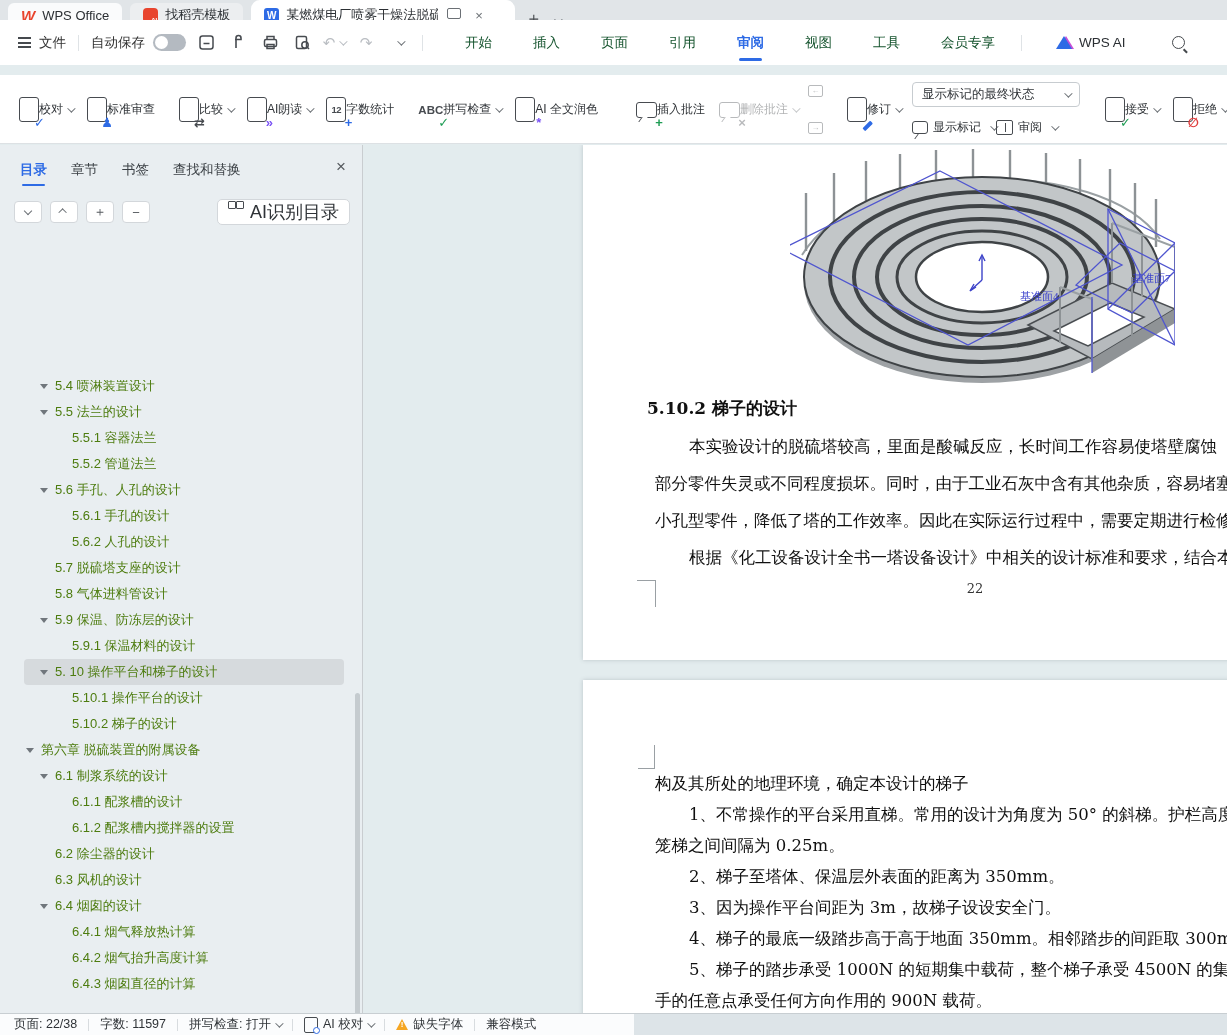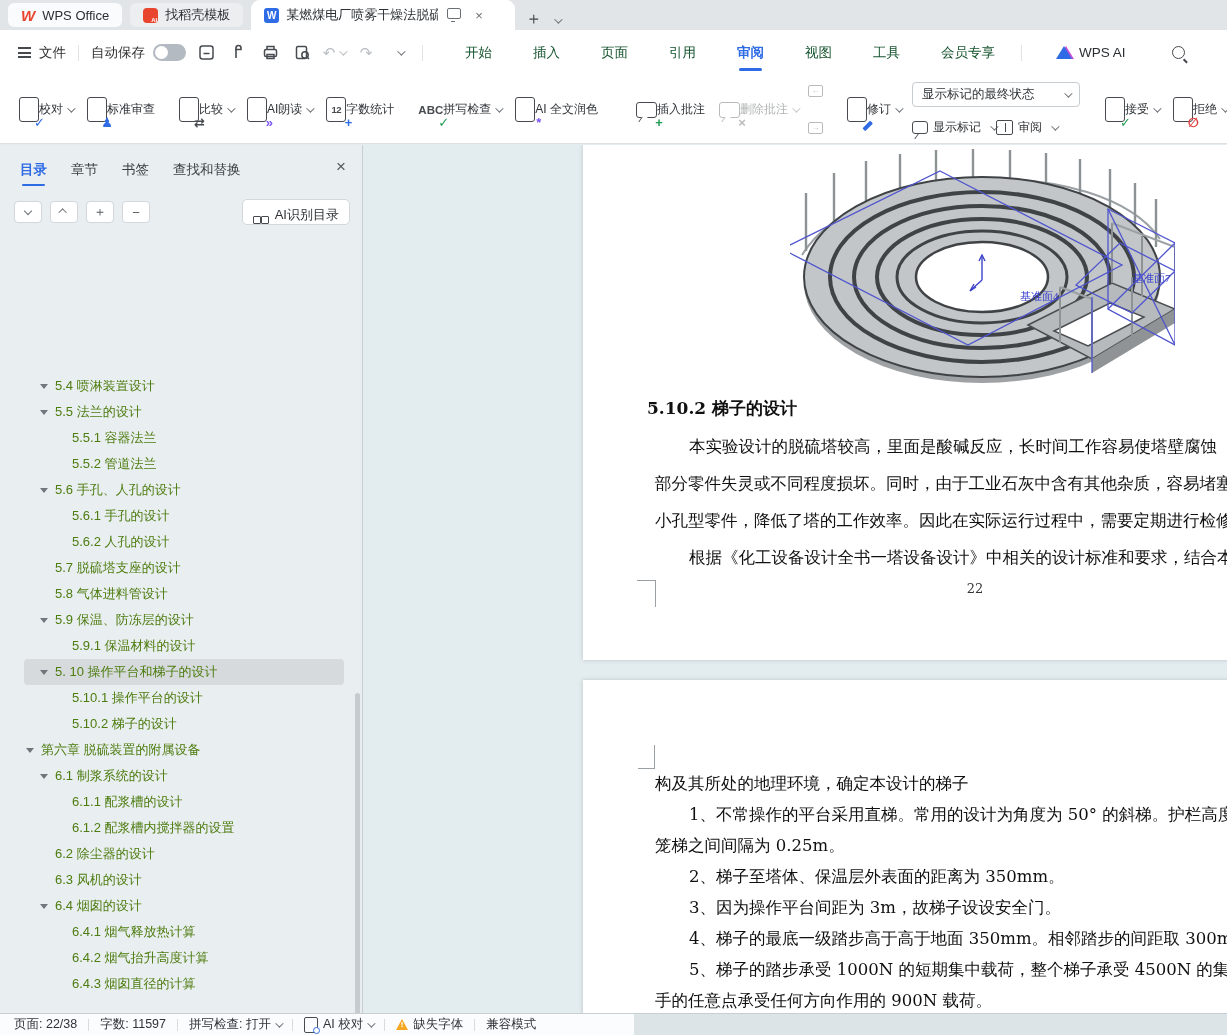--- a/index.html
+++ b/index.html
@@ -14,21 +14,21 @@
   .doc-title{max-width:152px;overflow:hidden;white-space:nowrap}
   .wps-w{font-weight:bold;font-style:italic;color:#e8442e;font-size:15px}
   .docer-ico{width:15px;height:15px;border-radius:4px;background:#e8442e;position:relative}
   .docer-ico::after{content:"AI";position:absolute;right:1px;bottom:0;font-size:6px;color:#fff;font-weight:bold}
   .doc-ico{width:15px;height:15px;border-radius:3px;background:#2e6be5;color:#fff;font-size:10px;font-weight:bold;display:flex;align-items:center;justify-content:center}
   .mini{color:#6b7075;font-size:13px;display:flex;align-items:center;justify-content:center;width:18px;height:18px}
   .monitor{width:12px;height:9px;border:1.3px solid #6b7075;border-radius:2px;position:relative;margin-top:-3px}
   .monitor::after{content:"";position:absolute;left:3px;bottom:-4px;width:4px;height:2px;border-bottom:1.3px solid #6b7075}
   .newtab{font-size:17px;color:#45494d;margin-left:10px}
   
-  .menubar{position:absolute;top:30px;left:0;right:0;height:45px;background:#fff;display:flex;align-items:center;font-size:13.5px}
+  .menubar{position:absolute;top:20px;left:0;right:0;height:45px;background:#fff;display:flex;align-items:center;font-size:13.5px}
   .burger{width:13px;height:2px;background:#45494d;position:relative;margin:0 8px 0 18px}
   .burger::before,.burger::after{content:"";position:absolute;left:0;width:13px;height:2px;background:#45494d}
   .burger::before{top:-4.5px}.burger::after{top:4.5px}
   .mdiv{width:1px;height:16px;background:#dfe3e6;margin:0 12px}
   .toggle{width:33px;height:17px;border-radius:9px;background:#b4bac1;position:relative;margin-left:8px}
   .toggle::after{content:"";position:absolute;left:2px;top:2px;width:13px;height:13px;border-radius:50%;background:#fff}
   .qbtn{width:24px;height:24px;display:flex;align-items:center;justify-content:center;margin-left:8px;color:#474b50}
   .qbtn svg{display:block}
   .gray{color:#b9bdc2}
   .chev{display:inline-block;width:6px;height:6px;border-right:1.4px solid #6b7075;border-bottom:1.4px solid #6b7075;transform:rotate(45deg) translateY(-2px);margin-left:4px}
@@ -80,21 +80,21 @@
   .sidebar{position:absolute;top:145px;left:0;width:363px;bottom:22px;background:#e9eef1;border-right:1px solid #c9cdd0;box-sizing:border-box}
   .side-tabs{display:flex;align-items:center;gap:24px;padding:16px 16px 0 20px;font-size:13.5px;color:#3b4045}
   .stab{position:relative;padding-bottom:7px}
   .stab.active{color:#2e6be5;font-weight:bold}
   .stab.active::after{content:"";position:absolute;left:2px;right:2px;bottom:0;height:2.5px;background:#2e6be5;border-radius:2px}
   .side-close{margin-left:auto;font-size:17px;color:#55595e;padding-bottom:6px}
   .side-toolbar{display:flex;align-items:center;gap:8px;padding:13px 12px 0 14px}
   .sq{width:28px;height:22px;background:#fff;border:1px solid #d3d7db;border-radius:4px;display:flex;align-items:center;justify-content:center;color:#55595e;font-size:13px;box-sizing:border-box}
   .sq .chev{margin:0 0 2px 0}
   .sq .chev.up{transform:rotate(-135deg) translateY(-2px)}
-  .ai-toc{margin-left:auto;height:26px;background:#fff;border:1px solid #d3d7db;border-radius:5px;display:flex;align-items:flex-end;gap:6px;padding:0 10px;font-size:13px;color:#2f3337;box-sizing:border-box}
+  .ai-toc{margin-left:auto;height:26px;background:#fff;border:1px solid #d3d7db;border-radius:5px;display:flex;align-items:flex-start;gap:6px;padding:0 10px;font-size:18px;color:#2f3337;box-sizing:border-box}
   .glasses{width:16px;height:9px;position:relative}
   .glasses::before,.glasses::after{content:"";position:absolute;top:1px;width:6px;height:6px;border:1.4px solid #474b50;border-radius:1px}
   .glasses::before{left:0}.glasses::after{right:0}
   .toc{position:absolute;top:235px;left:0;right:8px;bottom:10px;overflow:hidden}
   .toc-inner{margin-top:-7px}
   .toc-row{height:26px;display:flex;align-items:center;font-size:13px;color:#4d7c0f;margin:0 10px 0 24px;border-radius:4px;white-space:nowrap}
   .toc-row .tri{width:0;height:0;border-left:4.5px solid transparent;border-right:4.5px solid transparent;border-top:5.5px solid #70767c;margin-right:7px;flex:none}
   .toc-row.lv0{padding-left:2px}
   .toc-row.lv1{padding-left:16px}
   .toc-row.lv2{padding-left:48px}

